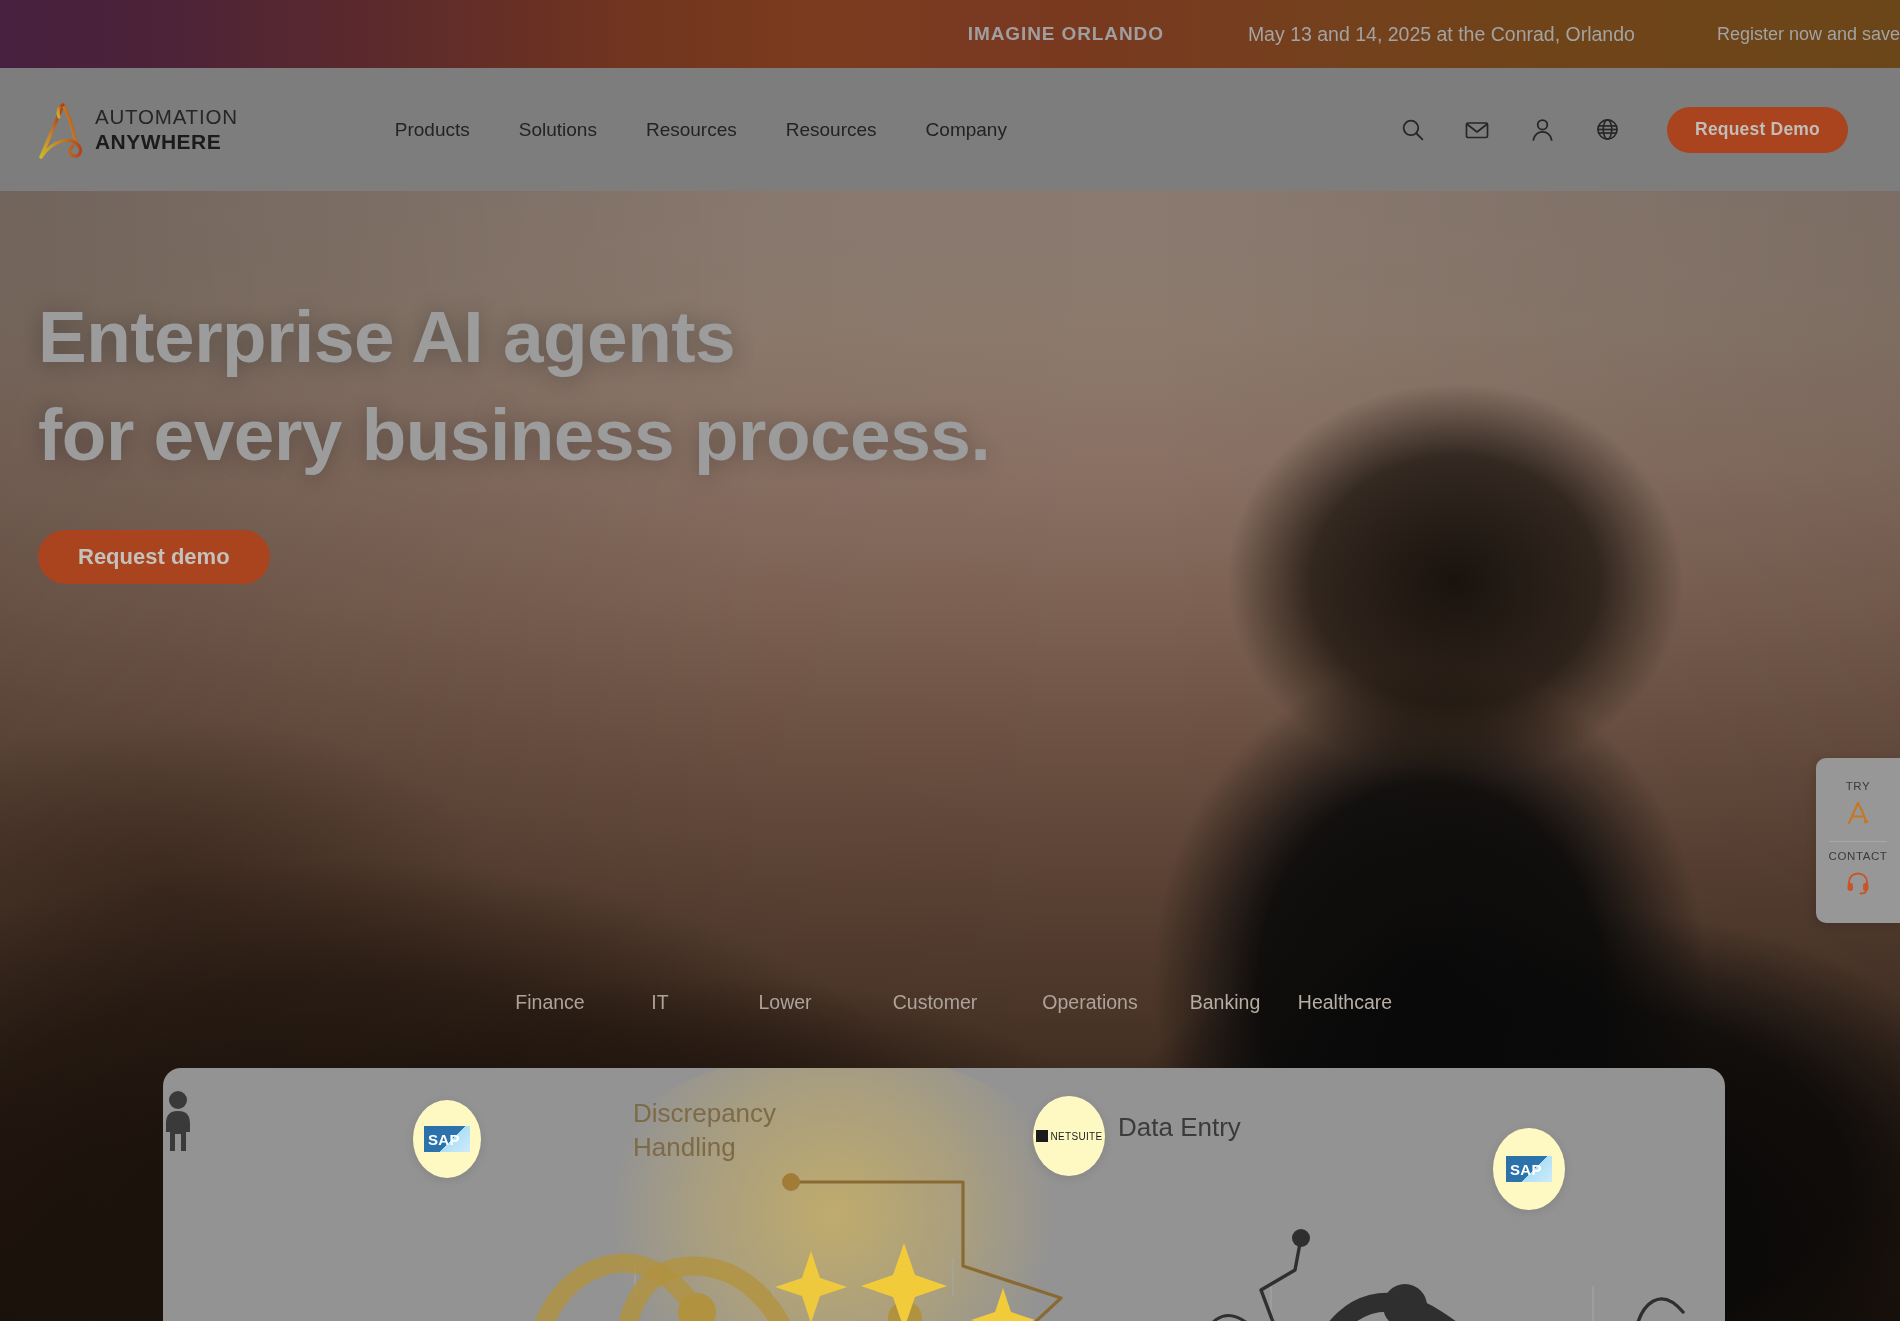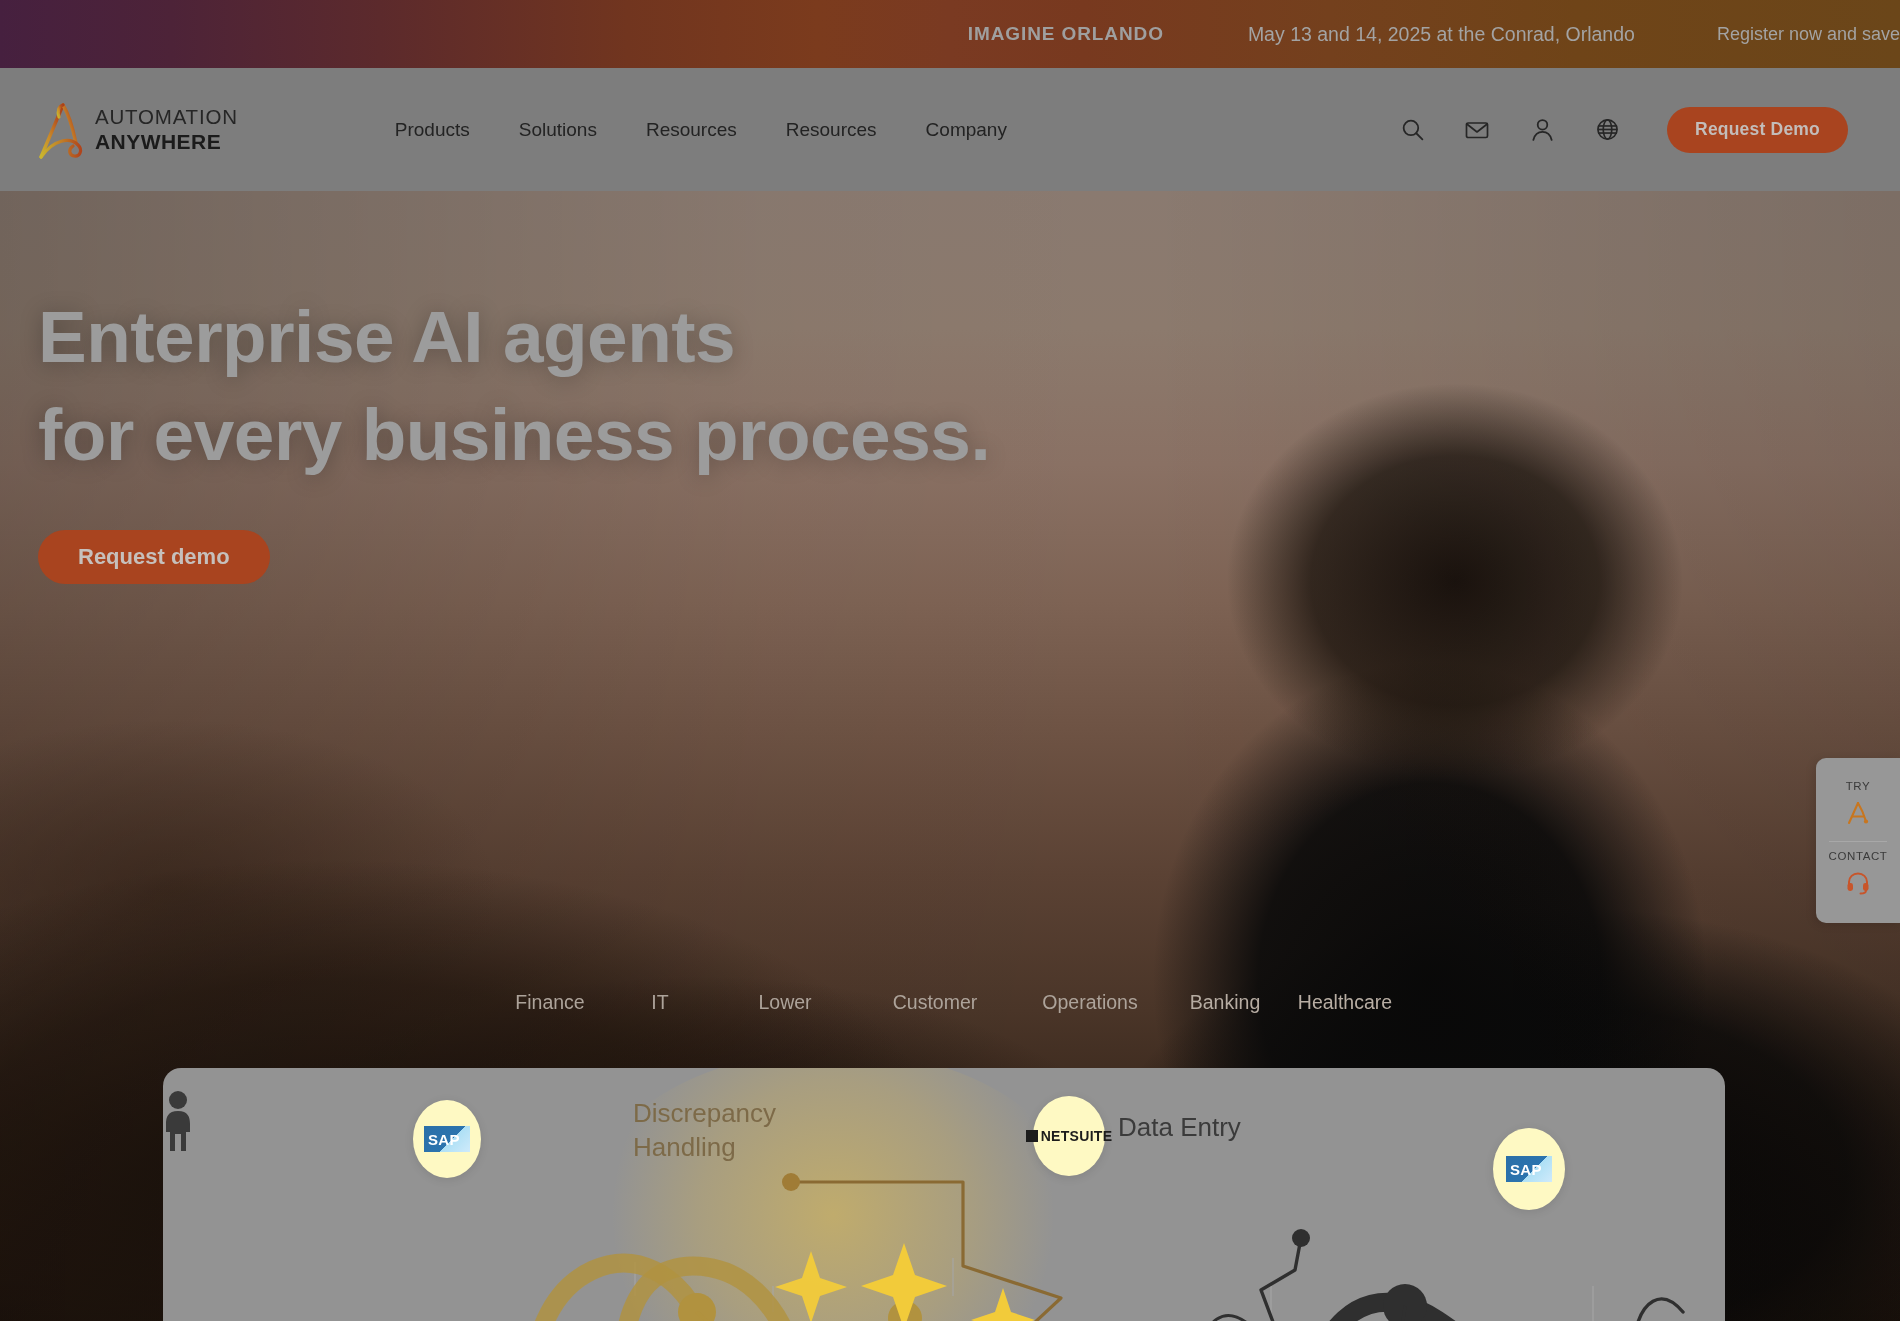--- a/index.html
+++ b/index.html
@@ -302,21 +302,21 @@
     width: 46px; height: 26px;
     background: linear-gradient(135deg,#2b6fa8 0%, #2c74ae 58%, #aee0f5 58%, #cfeafb 100%);
     color: #ffffff;
     font-size: 15px; font-weight: 700;
     display:flex; align-items:center; justify-content:flex-start;
     padding-left: 4px;
     letter-spacing: 0.3px;
   }
   .ns-tile { display:flex; align-items:center; gap:3px; }
   .ns-tile .nsq { width:12px; height:12px; background:#1c1c1c; }
-  .ns-tile .nst { font-size:14px; font-weight:700; color:#1c1c1c; letter-spacing:0.3px;}
+  .ns-tile .nst { font-size:10px; font-weight:400; color:#1c1c1c; letter-spacing:0.3px;}
 
   .illus-label {
     position: absolute;
     font-size: 26px;
     font-weight: 400;
   }
   .lbl-disc { left: 470px; top: 6px; color: #7d6a48; width: 200px; line-height: 34px; }
   .lbl-data { left: 955px; top: 22px; color: #3b3b3b; }
 
   .person-ico {

